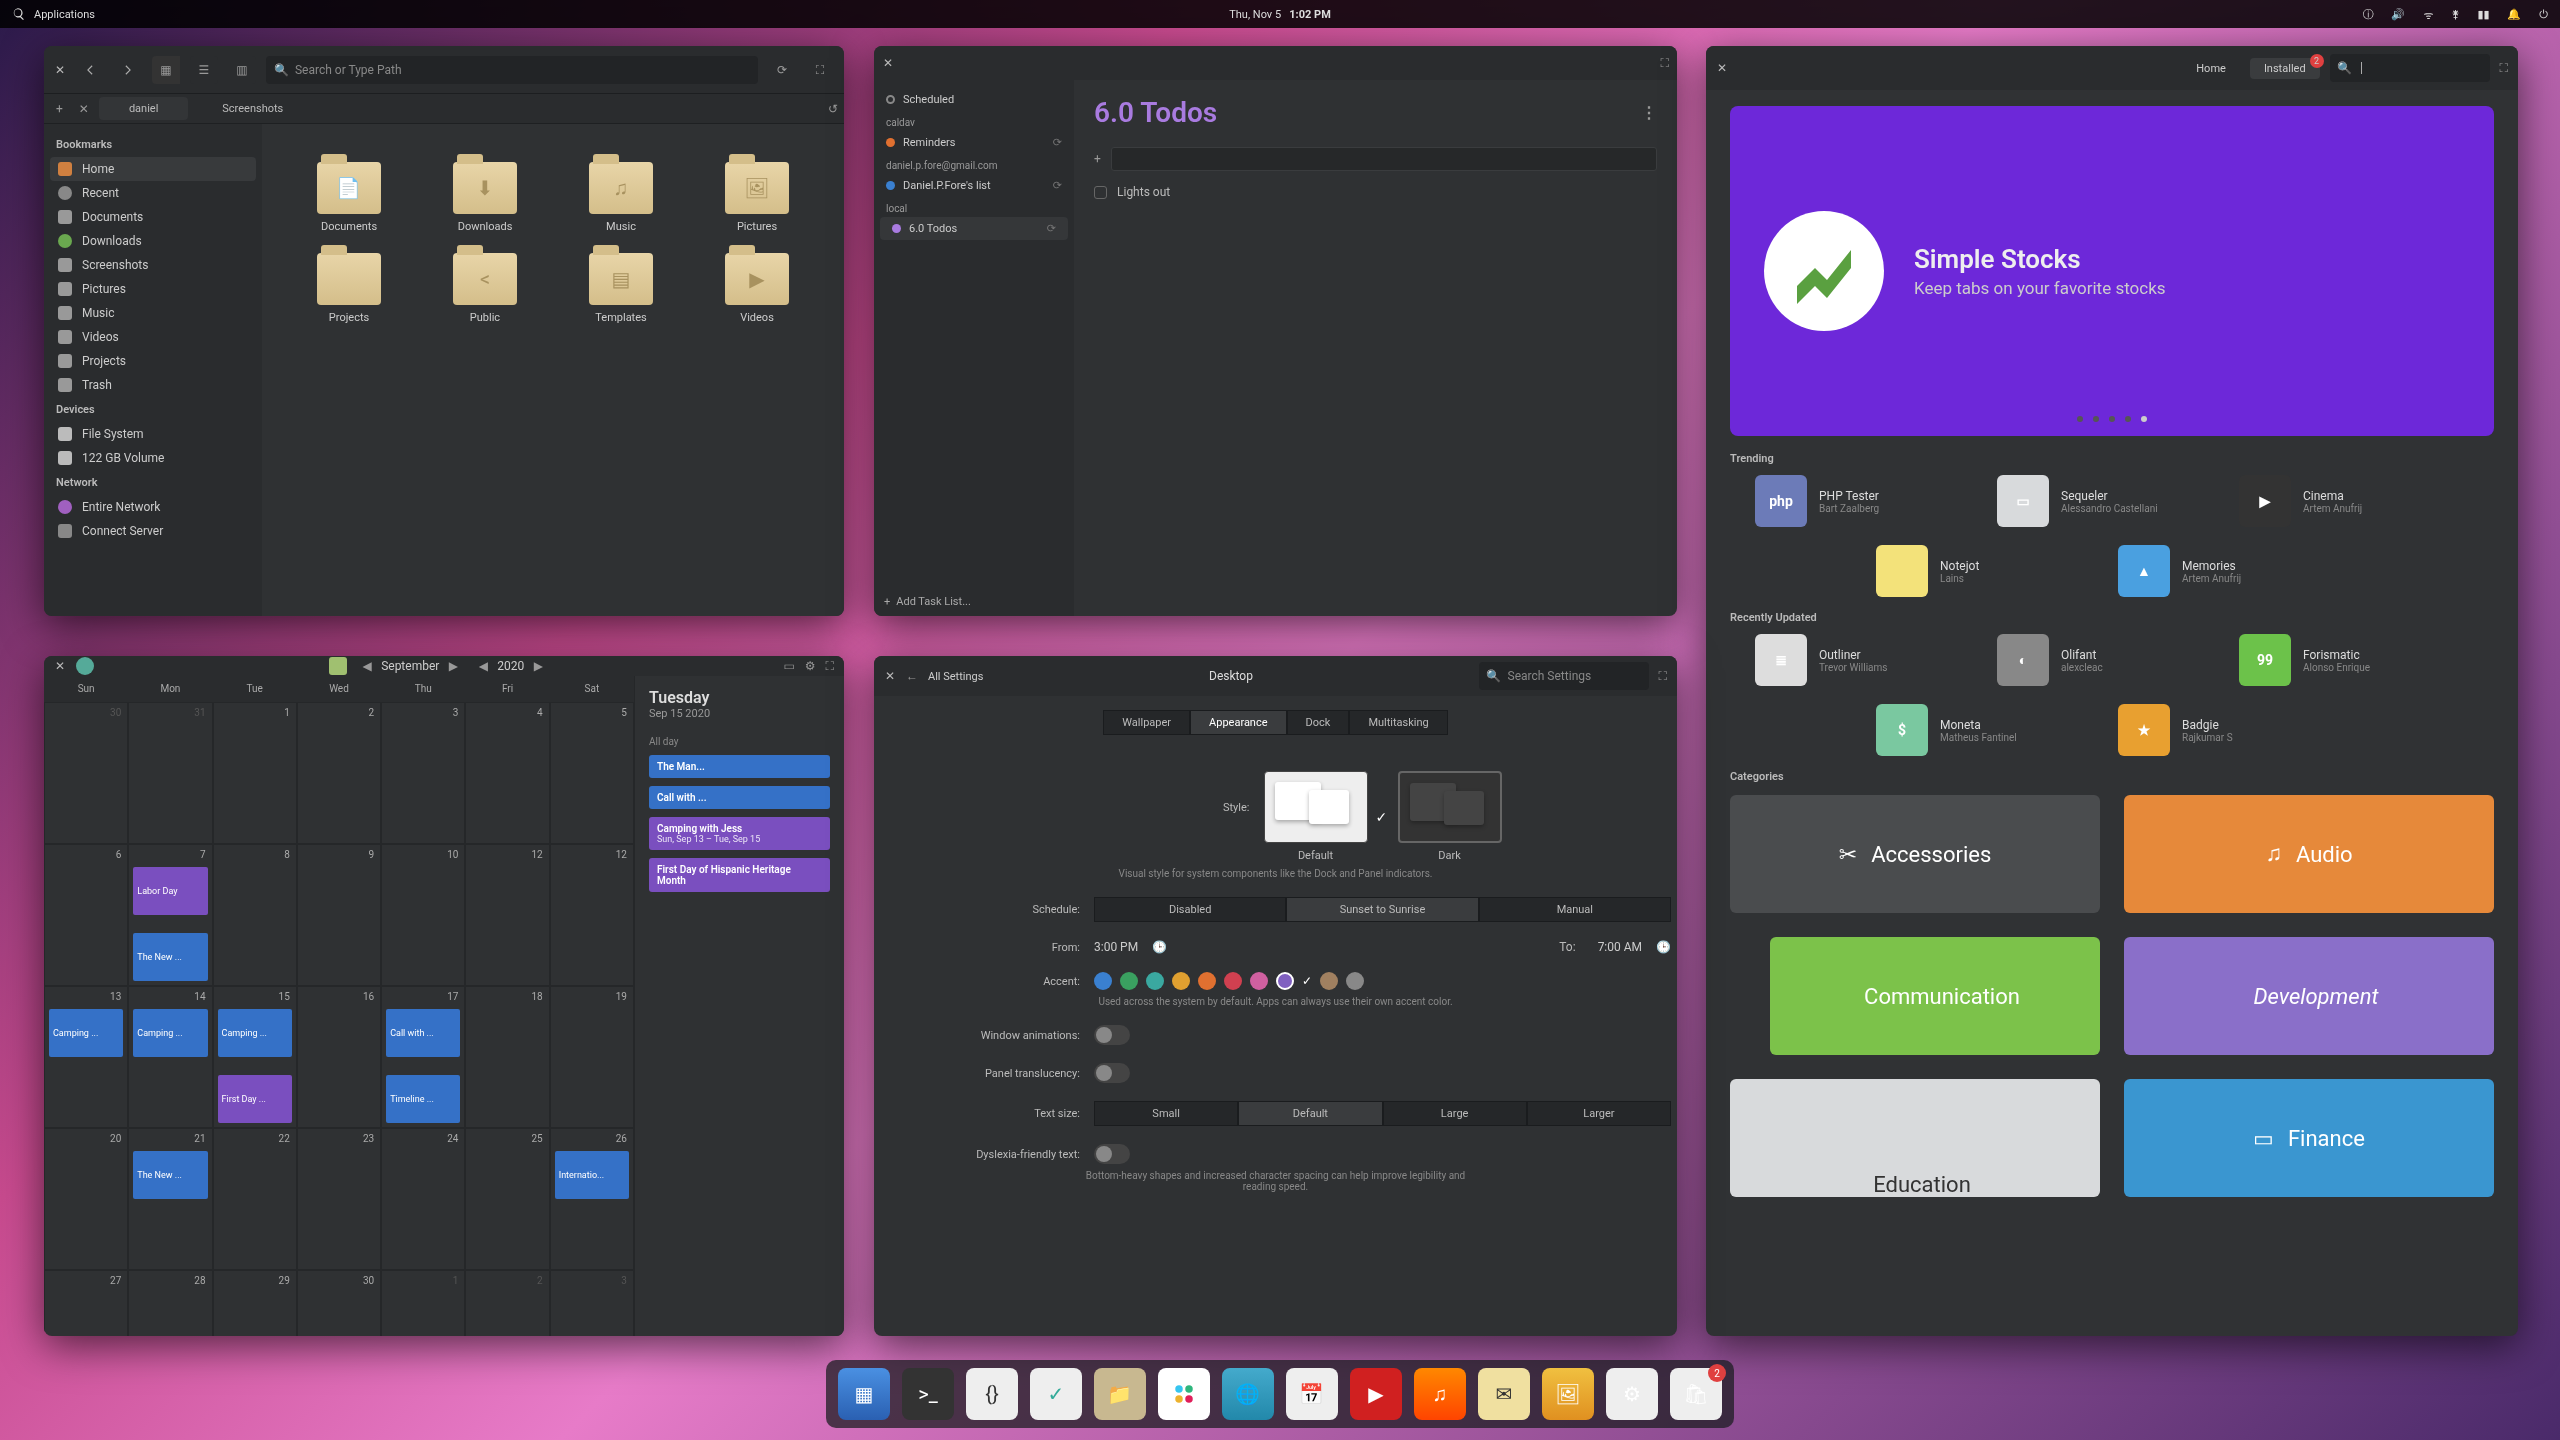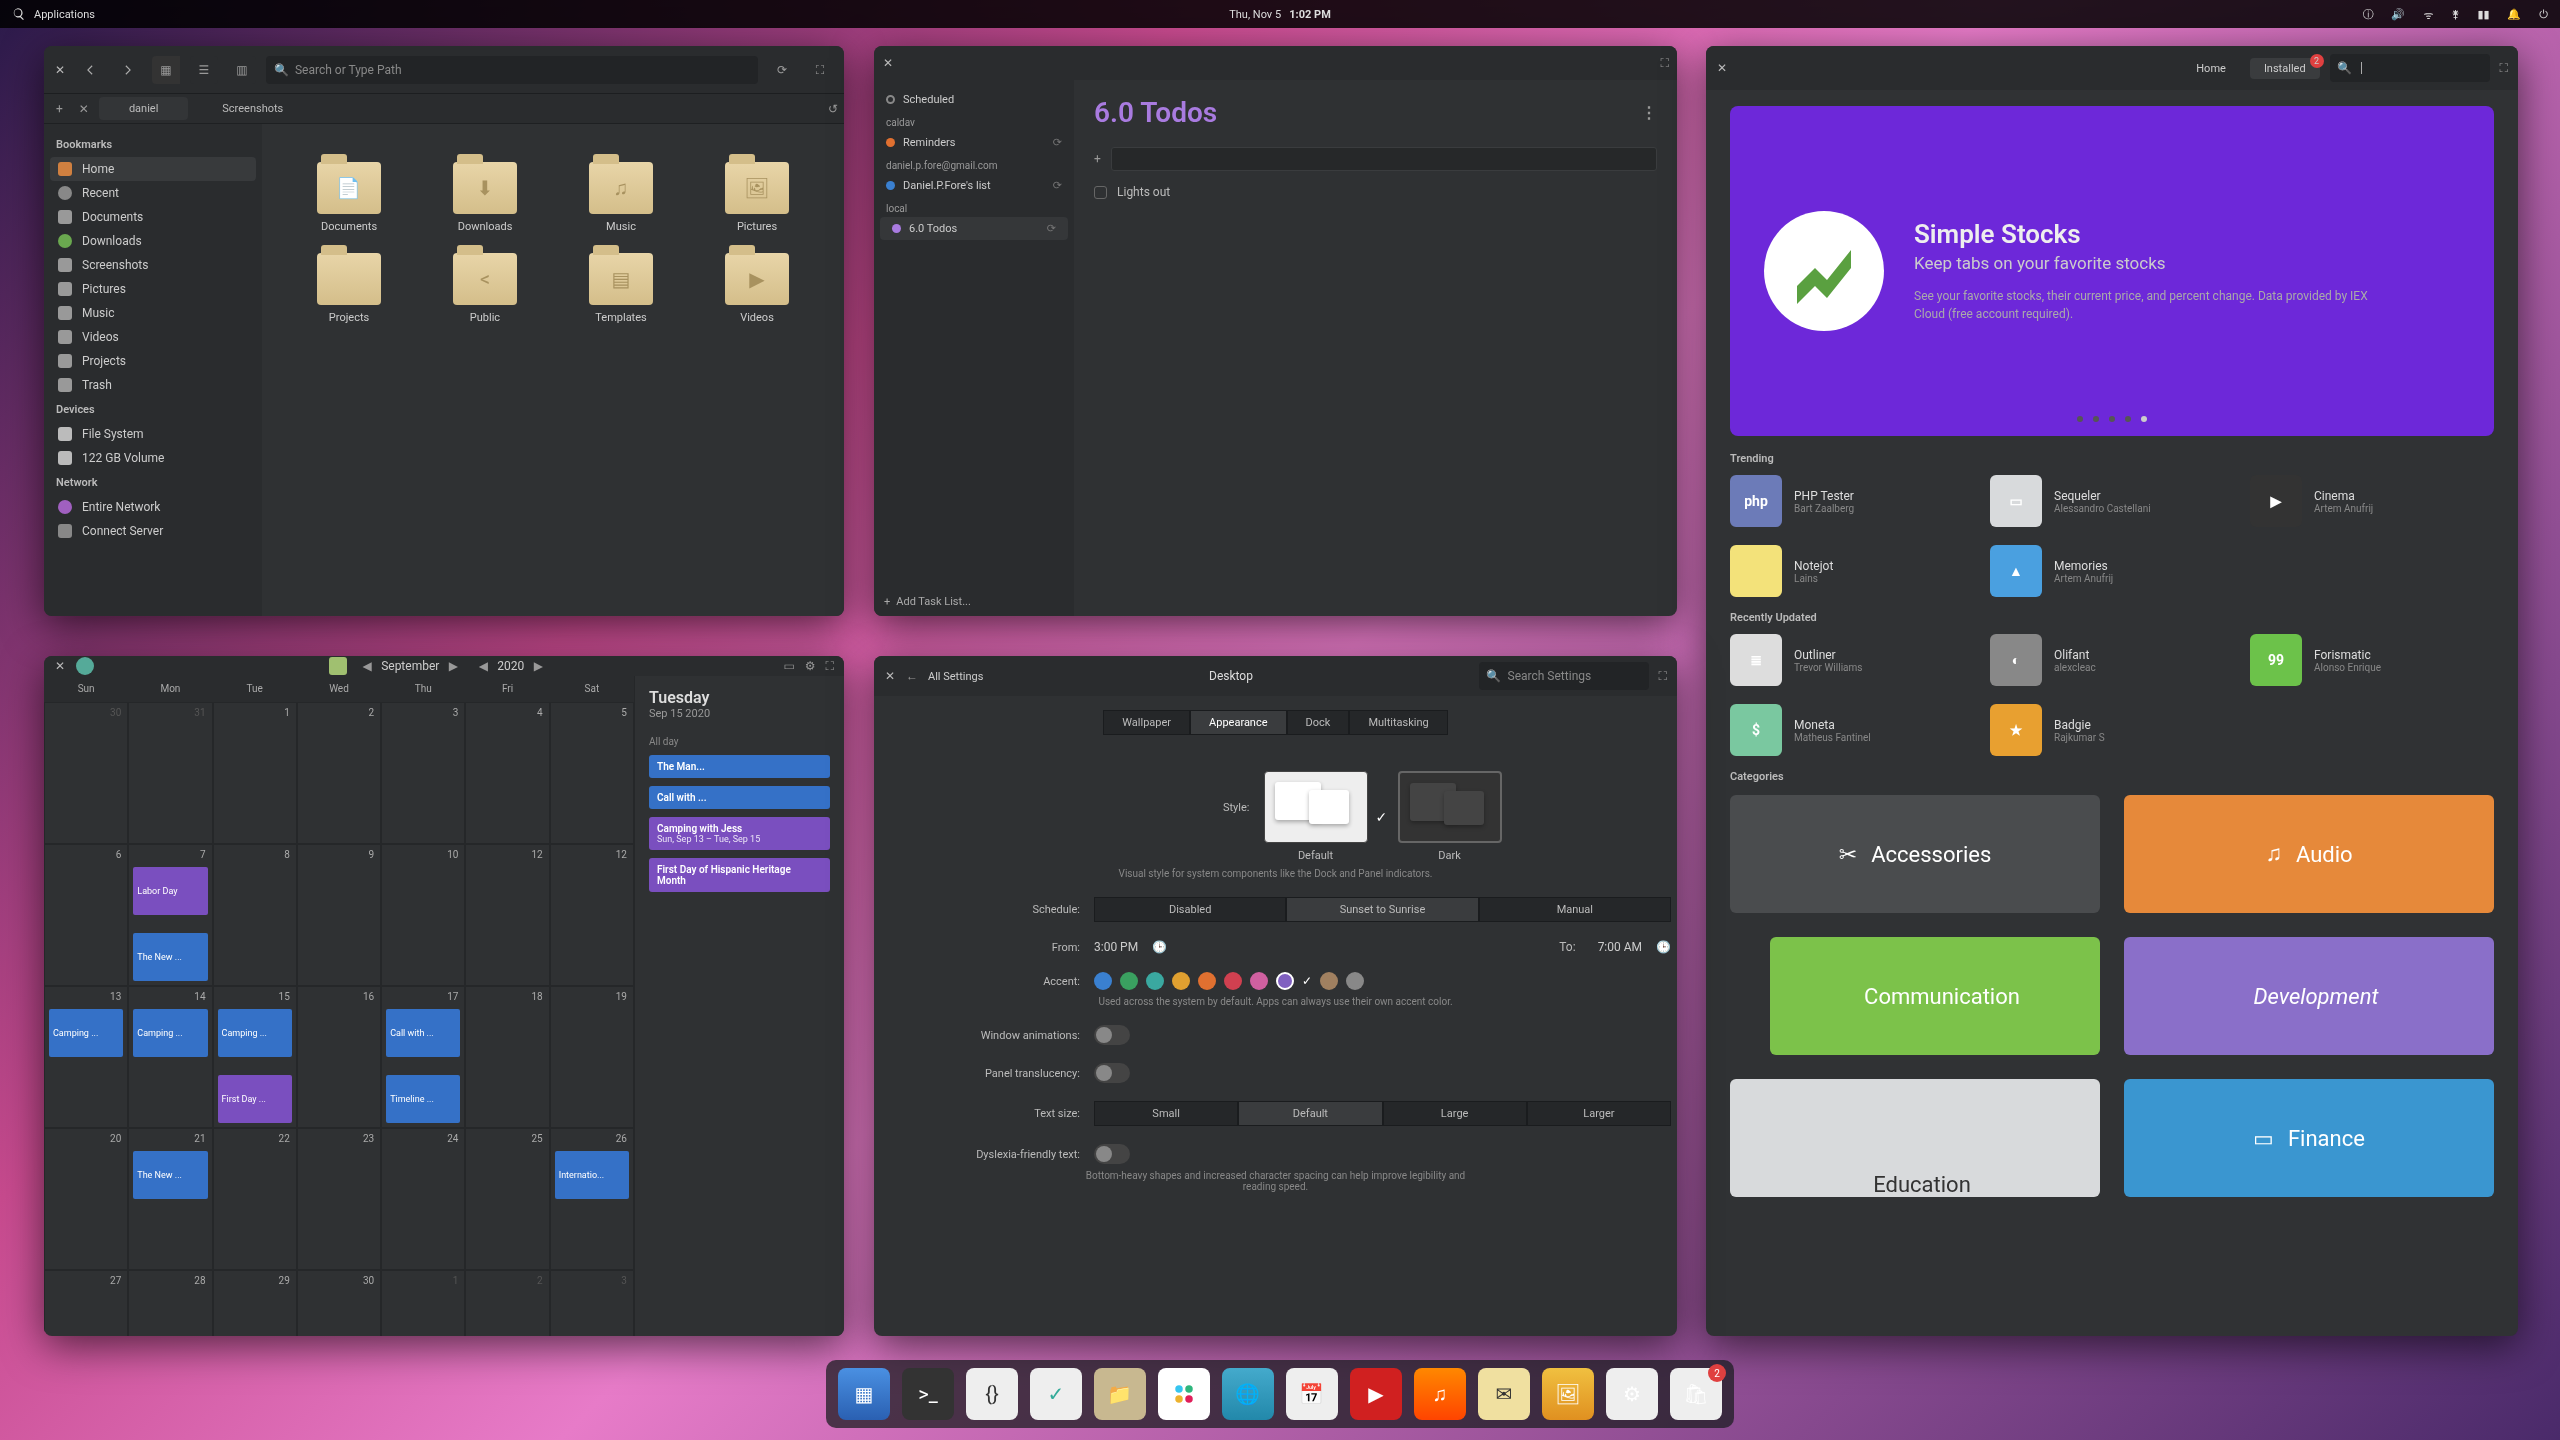--- a/index.html
+++ b/index.html
@@ -63,21 +63,21 @@
 .ac-body { flex:1; overflow:auto; padding:16px 24px; }
 .hero { height:330px; background:#6d28d9; border-radius:8px; padding:30px 34px; display:flex; align-items:center; gap:30px; margin-bottom:16px; position:relative; }
 .hero-icon { width:120px; height:120px; background:#fff; border-radius:60px; display:flex; align-items:center; justify-content:center; }
 .hero-text h2 { font-size:26px; font-weight:600; color:#eee; }
 .hero-text h3 { font-size:17px; color:#ccc; font-weight:400; margin-top:4px; }
 .hero-text p { font-size:12px; color:#aaa; margin-top:14px; max-width:460px; line-height:1.5; }
 .dots { position:absolute; bottom:14px; left:50%; transform:translateX(-50%); display:flex; gap:10px; }
 .dot-ind { width:6px; height:6px; border-radius:50%; background:#555; }
 .dot-ind.active { background:#ccc; }
 .sec-title { color:#bbb; font-size:11px; font-weight:600; margin:14px 0 10px; }
-.app-row { display:flex; flex-wrap:wrap; gap:18px 30px; margin-bottom:10px; }
+.app-row { display:flex; flex-wrap:wrap; gap:18px 12px; margin-bottom:10px;justify-content:center; }
 .app-card { display:flex; gap:12px; align-items:center; width:230px; }
 .app-ic { width:52px; height:52px; border-radius:6px; background:#555; display:flex; align-items:center; justify-content:center; font-weight:bold; color:#fff; font-size:14px; flex-shrink:0; }
 .app-meta .nm { color:#ddd; font-size:12px; }
 .app-meta .au { color:#888; font-size:10px; }
 .cat-grid { display:grid; grid-template-columns:1fr 1fr; gap:24px; margin-top:12px; }
 .cat-card { height:118px; border-radius:6px; display:flex; align-items:center; justify-content:center; gap:14px; color:#fff; font-size:22px; font-weight:400; }
 
 
 #calendar { left:44px; top:656px; width:800px; height:680px; display:flex; flex-direction:column; }
 #calendar .chead { height:40px; background:#2a2c2e; display:flex; align-items:center; padding:0 10px; gap:10px; }
@@ -371,21 +371,20 @@
   <div class="ac-body">
     <div class="hero">
       <div class="hero-icon">
           <svg width="72" height="72" viewBox="0 0 24 24">
             <path fill="#5aa040" d="M3 17l6-6 4 4 8-10v6l-8 10-4-4-6 6z"></path>
           </svg>
         </div>
       <div class="hero-text">
         <h2>Simple Stocks</h2>
         <h3>Keep tabs on your favorite stocks</h3>
-        <p>See your favorite stocks, their current price, and percent change. Data provided by IEX Cloud (free account required).</p>
       </div>
       <div class="dots">
           <div class="dot-ind"></div>
           <div class="dot-ind"></div>
           <div class="dot-ind"></div>
           <div class="dot-ind"></div>
           <div class="dot-ind active"></div>
         </div>
     </div>
     <div class="sec-title">Trending</div>

